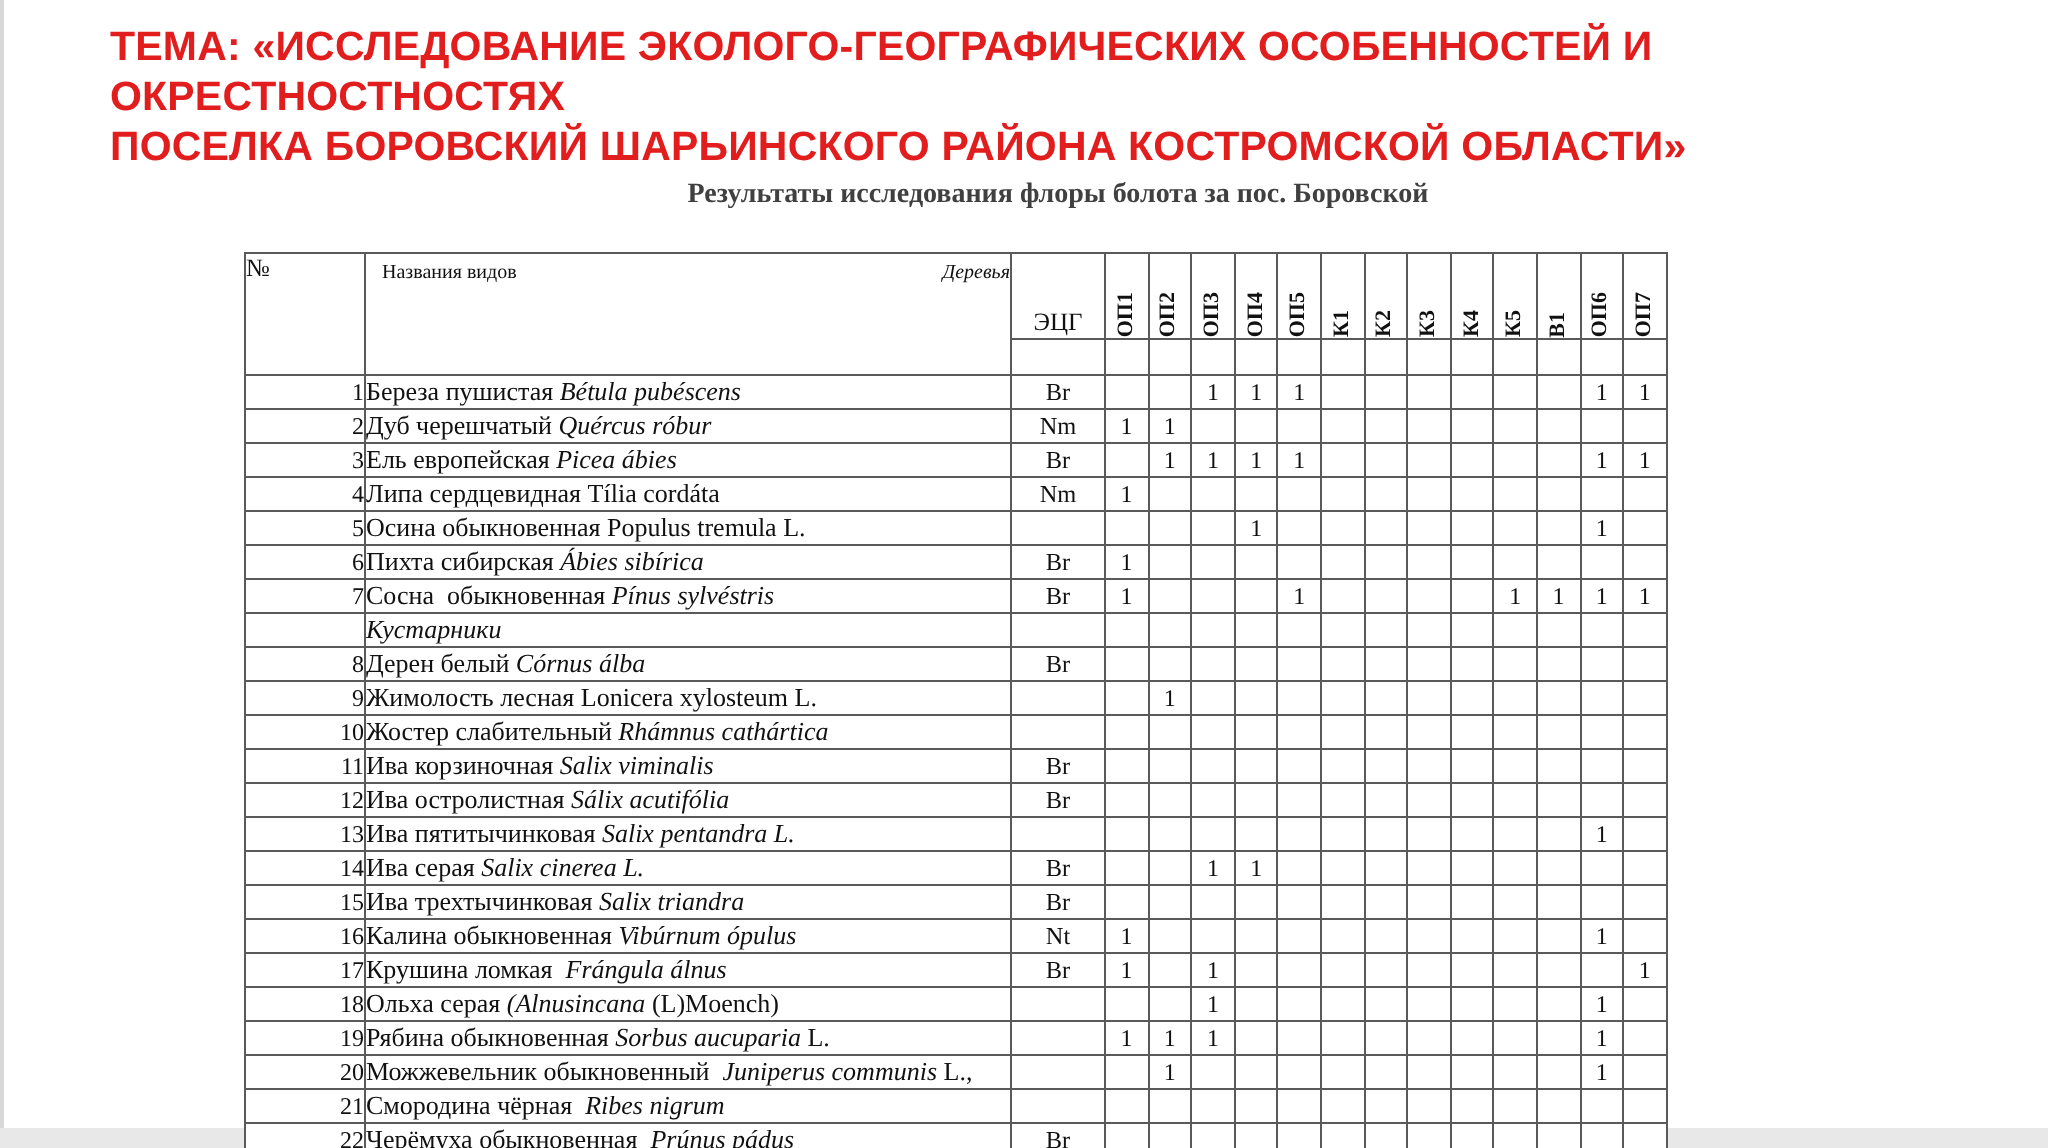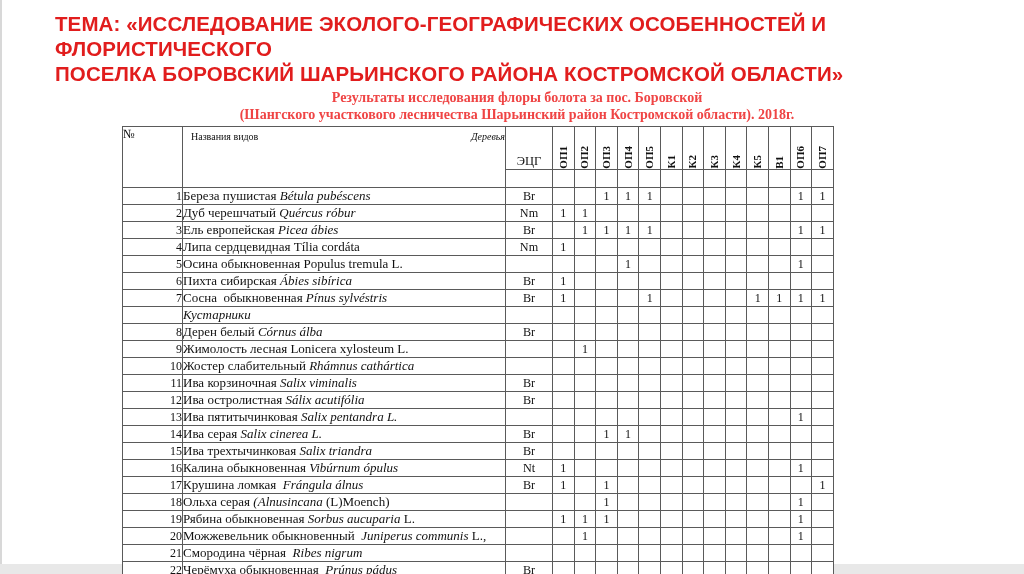--- a/index.html
+++ b/index.html
@@ -20,24 +20,24 @@
     background:#e8e8e8;
   }
   .slide-title {
     position:absolute; left:55px; top:11px; width:960px;
     font-family:"Liberation Sans", sans-serif;
     font-weight:bold;
     font-size:20.5px; line-height:25px;
     letter-spacing:0.1px;
   }
   .table-caption {
-    position:absolute; left:128px; top:89px; width:778px;
+    position:absolute; left:140px; top:89px; width:778px;
     text-align:center; font-weight:bold;
     font-size:14px; line-height:17px;
-    color:#ef4444;
+    color:#404040;
   }
   table.flora {
     position:absolute; left:122px; top:126px;
     border-collapse:collapse; table-layout:fixed;
     background:#fff;
   }
   table.flora th, table.flora td {
     border:1px solid #5a5a5a;
     padding:0;
     font-weight:normal;
@@ -85,27 +85,26 @@
   }
   td.c-v { text-align:center; font-size:12px; }
 </style>
 </head>
 <body>
 
 <div class="viewer-left-edge" style="background: rgb(216, 216, 216);"></div>
 <div class="viewer-bottom-band" style="background: rgb(232, 232, 232);"></div>
 
 <div class="slide-title" style="color: rgb(225, 29, 29);">
-  <div>ТЕМА: «ИССЛЕДОВАНИЕ ЭКОЛОГО-ГЕОГРАФИЧЕСКИХ ОСОБЕННОСТЕЙ И ФЛОРИСТИЧЕСКОГО</div>
+  <div>ТЕМА: «ИССЛЕДОВАНИЕ ЭКОЛОГО-ГЕОГРАФИЧЕСКИХ ОСОБЕННОСТЕЙ И ОКРЕСТНОСТНОСТЯХ</div>
   <div>ПОСЕЛКА БОРОВСКИЙ ШАРЬИНСКОГО РАЙОНА КОСТРОМСКОЙ ОБЛАСТИ»</div>
 </div>
 
 <div class="table-caption">
   <div>Результаты исследования флоры  болота за пос. Боровской</div>
-  <div>(Шангского участкового лесничества Шарьинский район Костромской области). 2018г.</div>
 </div>
 
 <table class="flora">
   <colgroup id="cols">
       <col style="width: 60px;">
       <col style="width: 323px;">
       <col style="width: 47px;">
       <col style="width: 21.6px;">
       <col style="width: 21.6px;">
       <col style="width: 21.6px;">

